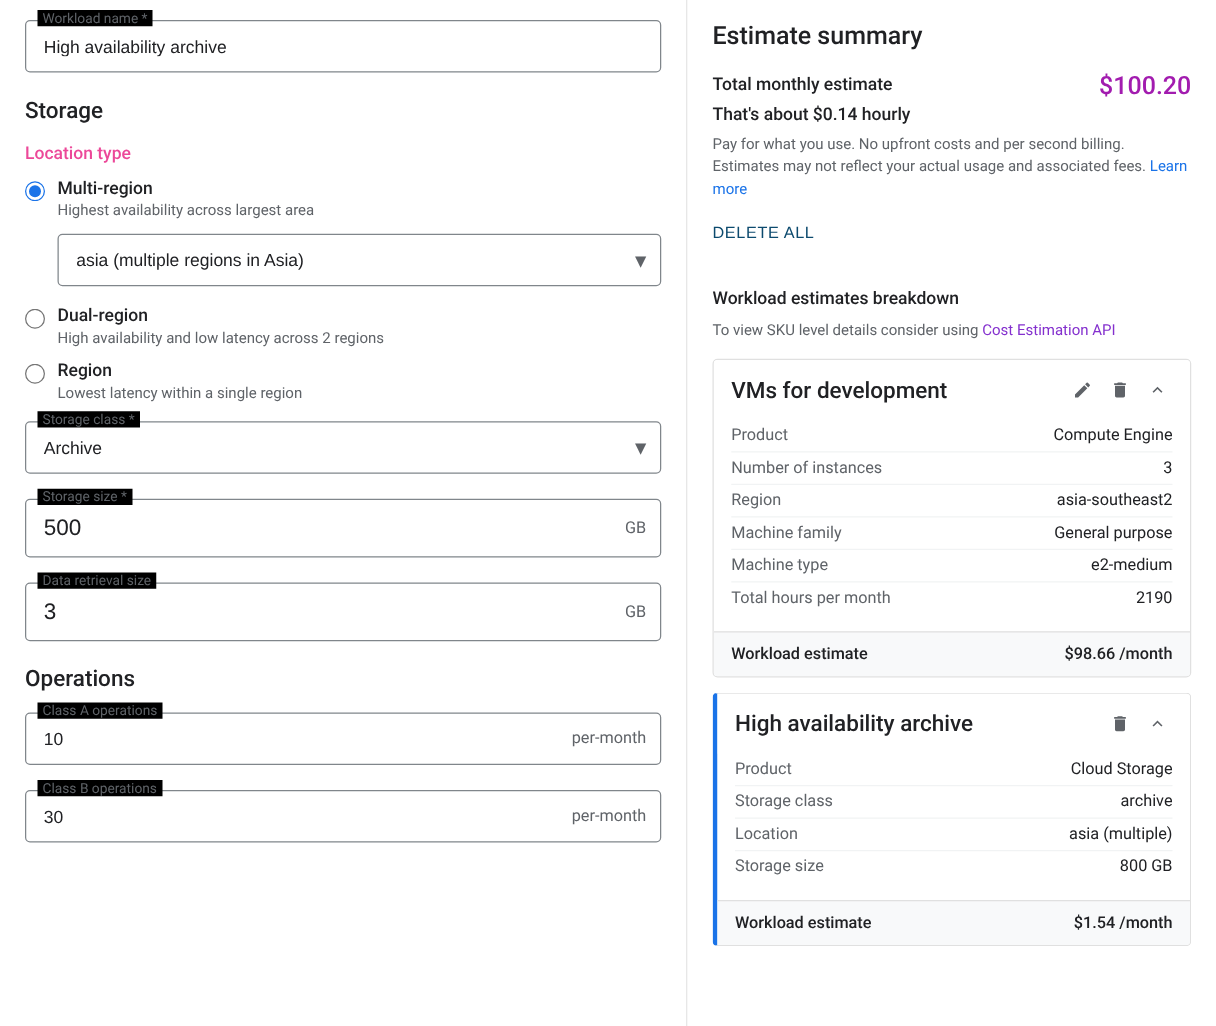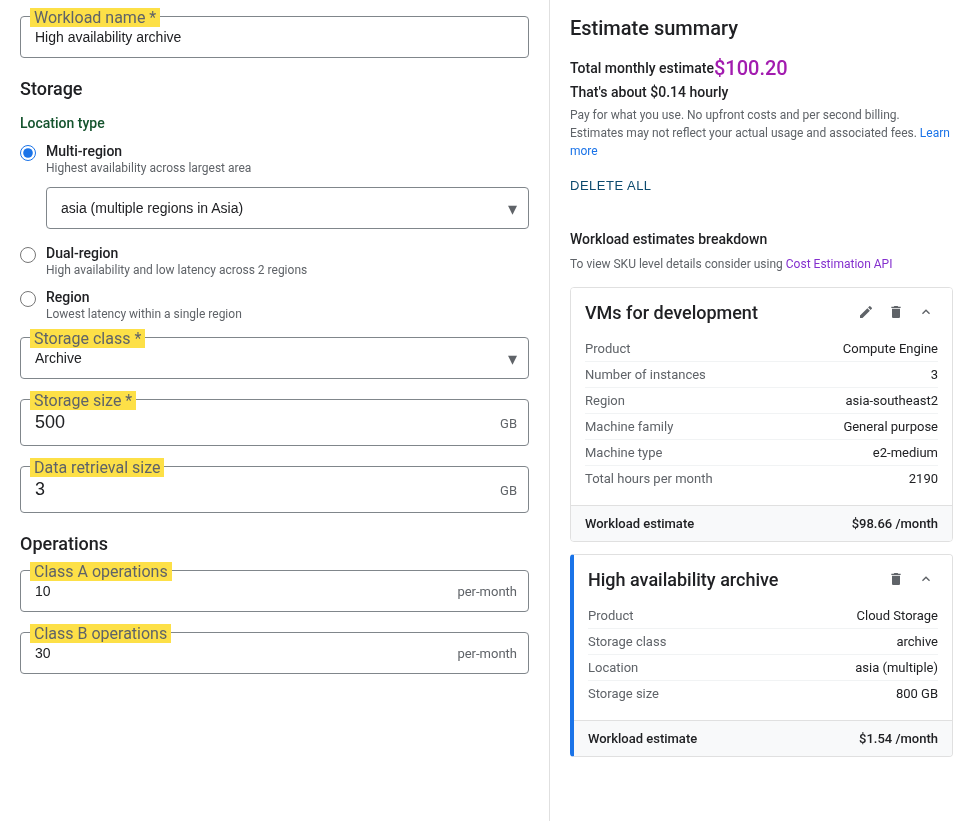--- a/index.html
+++ b/index.html
@@ -22,23 +22,23 @@
 
     .field-group {
       position: relative;
       margin-bottom: 20px;
     }
 
     .field-label {
       position: absolute;
       top: -8px;
       left: 10px;
-      background: #fde047;
+      background: #000000;
       padding: 0 4px;
-      font-size: 16px;
+      font-size: 11px;
       color: #5f6368;
       z-index: 1;
     }
 
     .text-input {
       width: 100%;
       border: 1px solid #80868b;
       border-radius: 4px;
       padding: 12px 14px;
       font-size: 14px;
@@ -49,21 +49,21 @@
     .section-title {
       font-size: 18px;
       font-weight: 500;
       color: #202124;
       margin-bottom: 16px;
     }
 
     .subsection-title {
       font-size: 14px;
       font-weight: 500;
-      color: #14532d;
+      color: #ec4899;
       margin-bottom: 12px;
     }
 
     .radio-group {
       margin-bottom: 16px;
     }
 
     .radio-option {
       display: flex;
       align-items: flex-start;
@@ -184,20 +184,21 @@
 
     .estimate-title {
       font-size: 20px;
       font-weight: 500;
       color: #202124;
       margin-bottom: 16px;
     }
 
     .total-row {
       display: flex;
+      justify-content: space-between;
       align-items: center;
       margin-bottom: 4px;
     }
 
     .total-label {
       font-size: 14px;
       font-weight: 500;
       color: #202124;
     }
 

